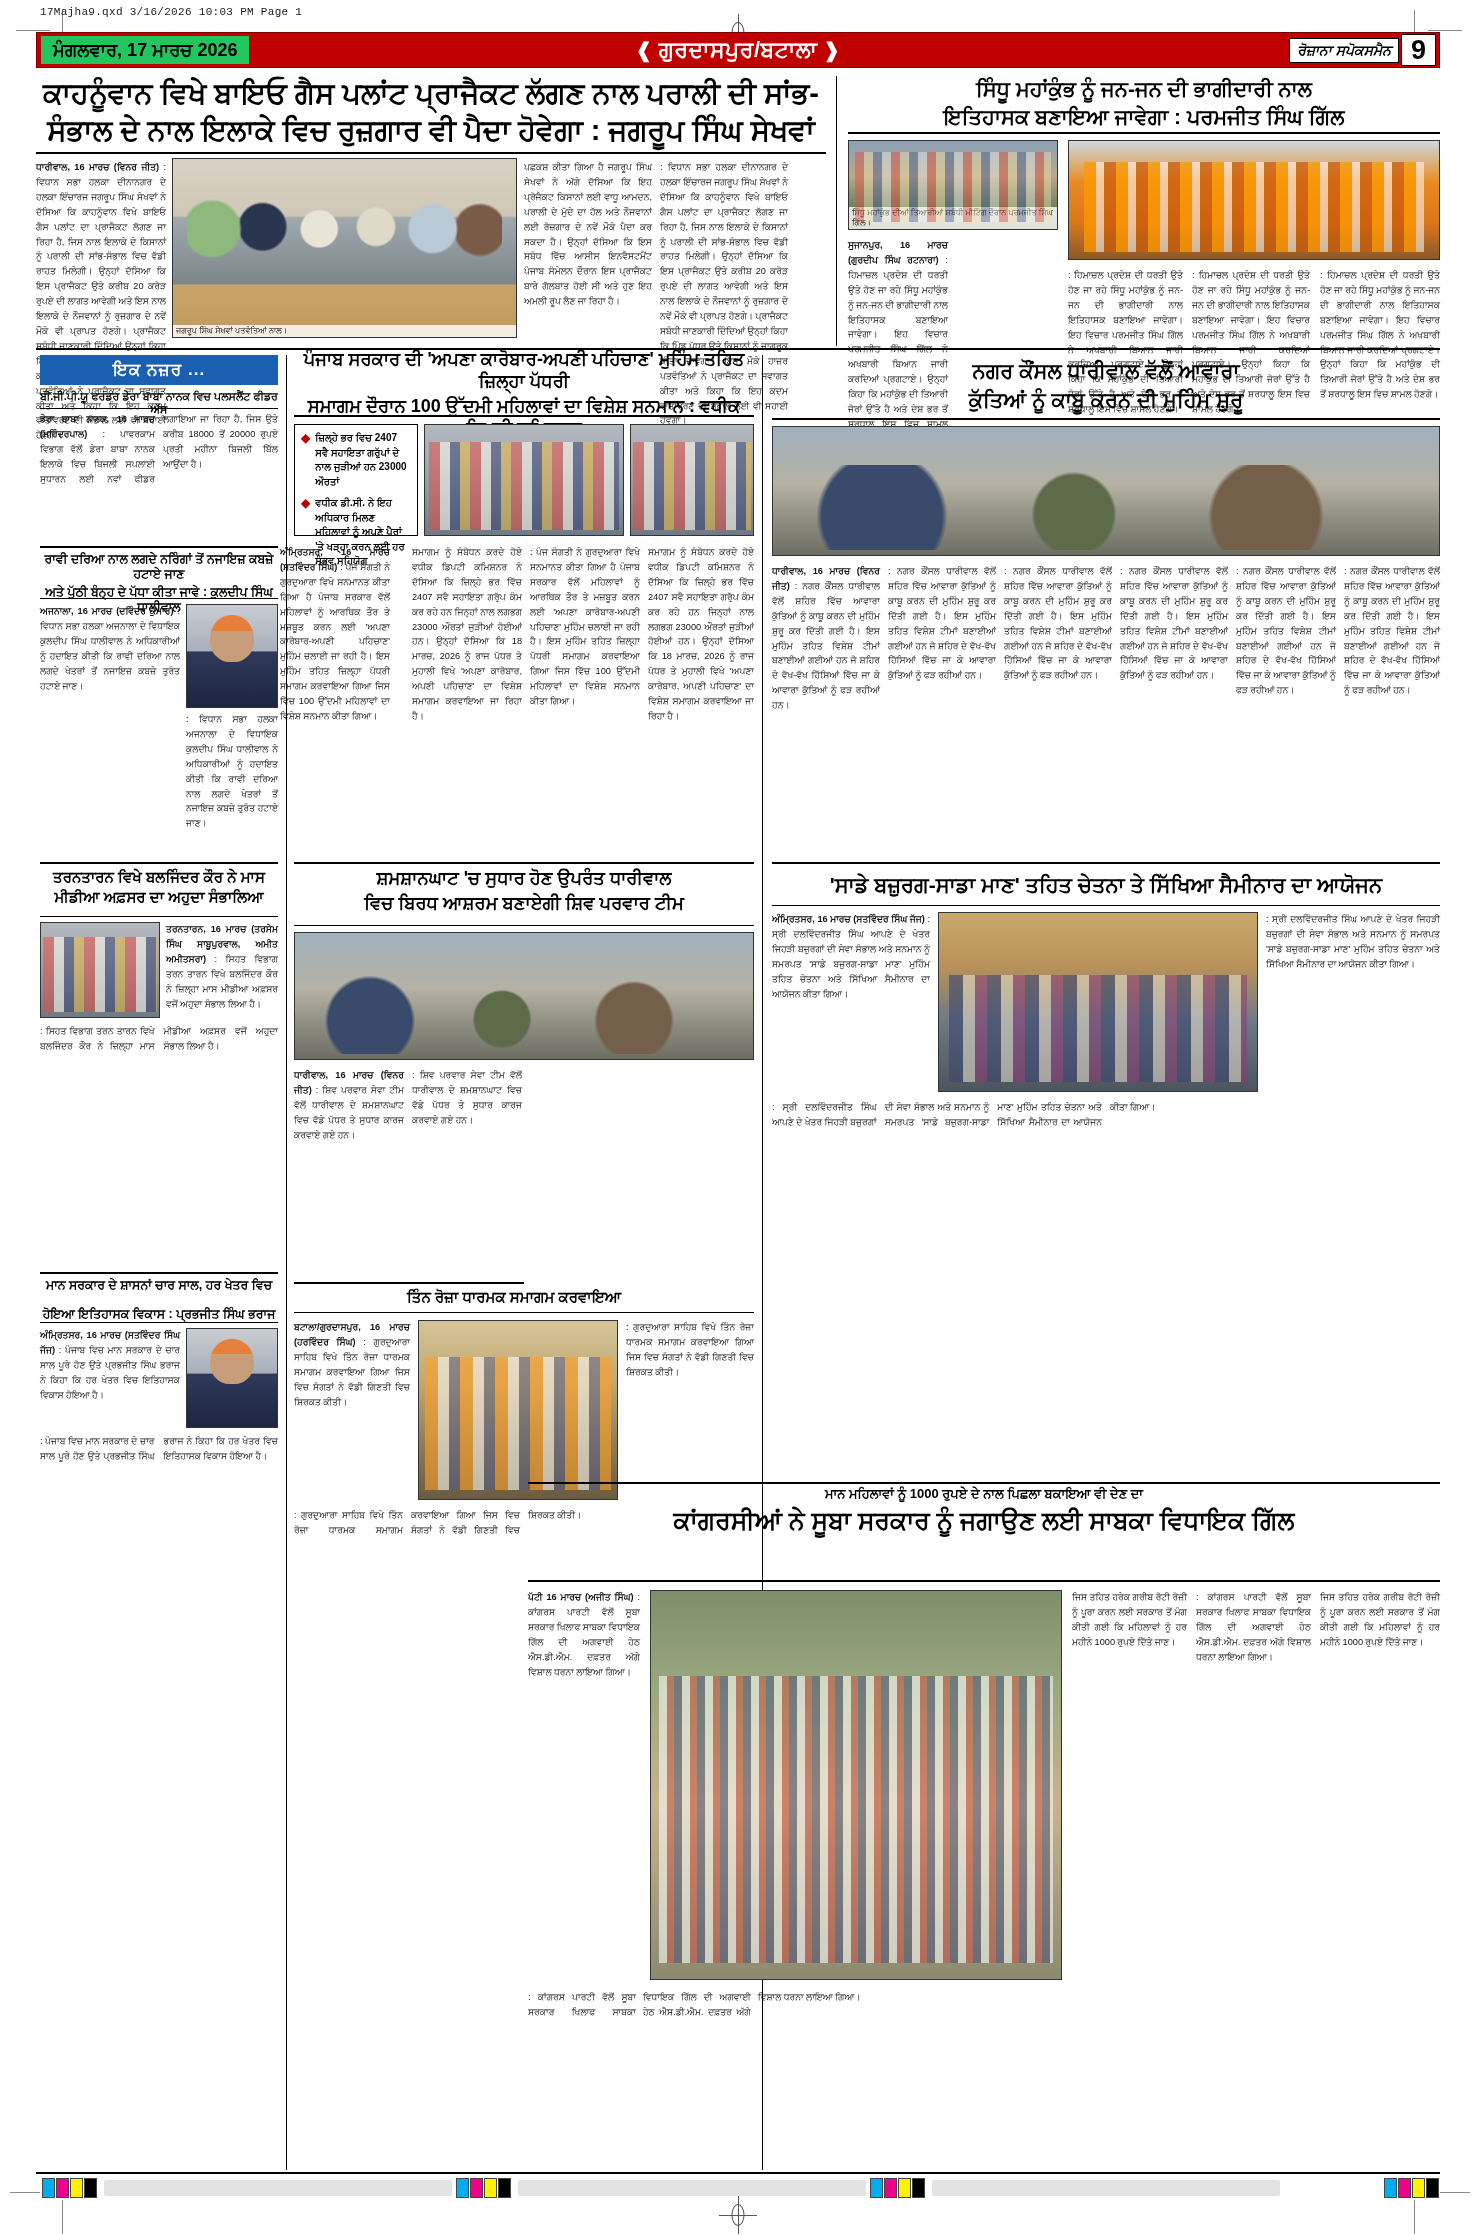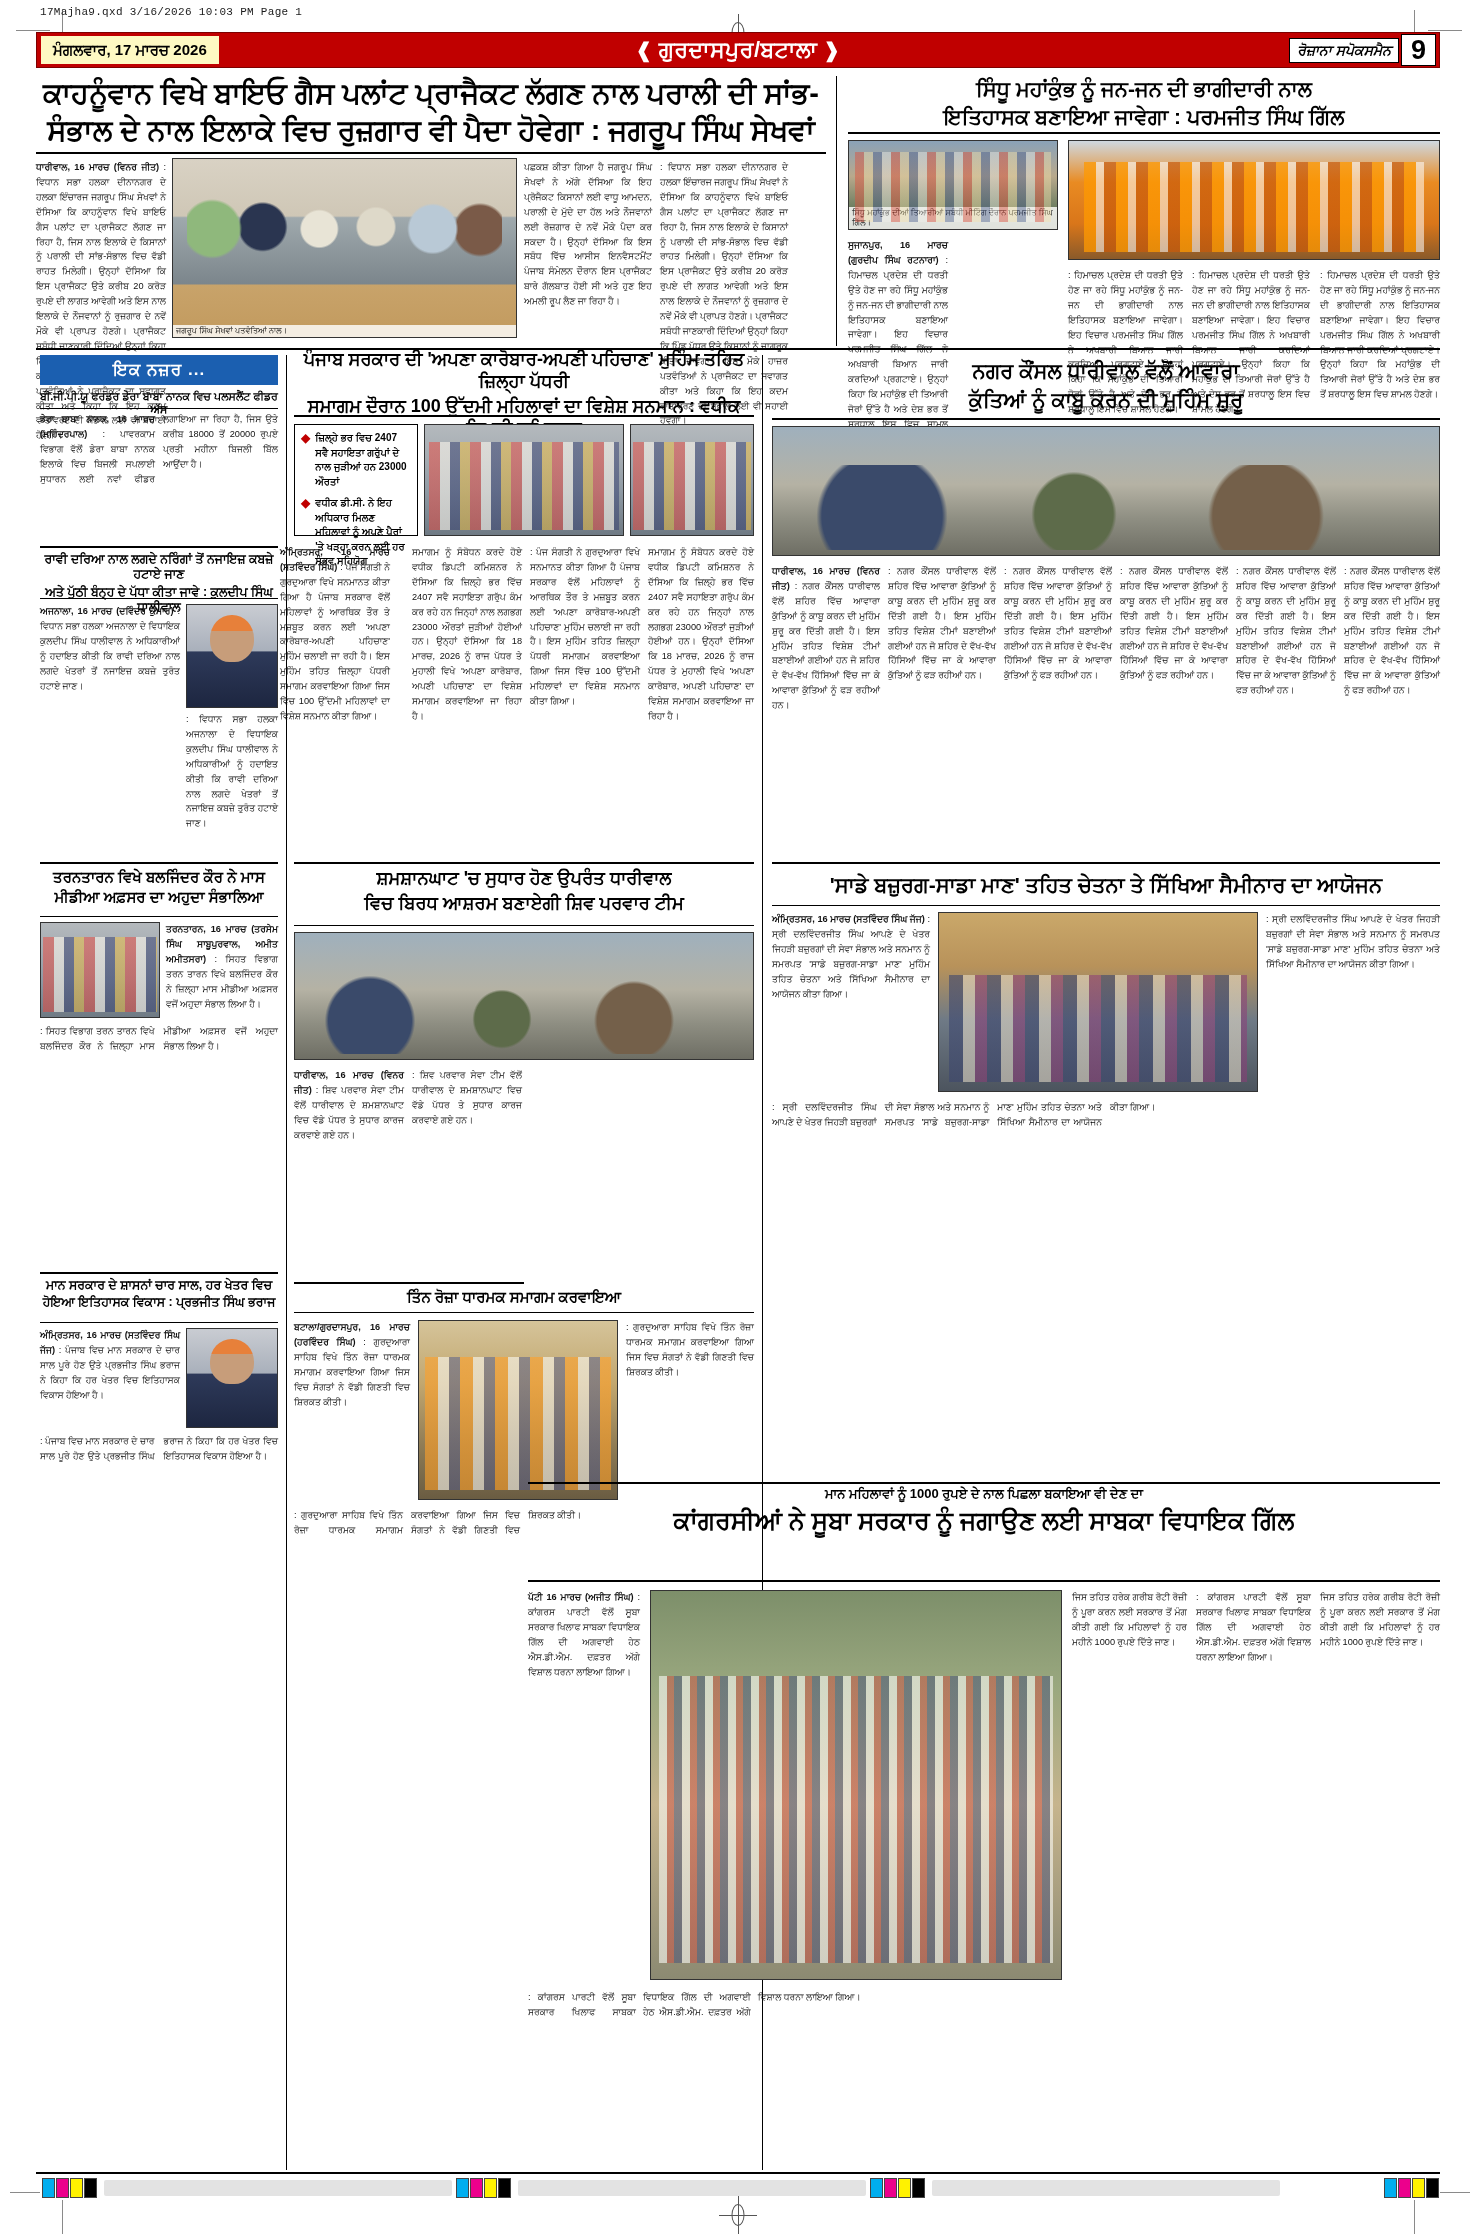--- a/index.html
+++ b/index.html
@@ -25,23 +25,23 @@
   .reg-mark:after  { content:""; position:absolute; top:50%; left:0; height:1px; width:100%; background:#555; }
   .reg-circle { position:absolute; left:50%; top:50%; transform:translate(-50%,-50%); width:13px; height:22px; border:1px solid #555; border-radius:50%; }
 
   
   .masthead {
     position:absolute; left:36px; top:32px; width:1404px; height:36px;
     background:#c00000; border:1px solid #7d0000;
     display:flex; align-items:center;
   }
   .mast-date {
-    background:#fef9c3; color:#000; height:28px; margin-left:4px;
+    background:#22c55e; color:#000; height:28px; margin-left:4px;
     display:flex; align-items:center; padding:0 12px;
-    font-size:15px; font-weight:700;
+    font-size:18px; font-weight:700;
   }
   .mast-center {
     position:absolute; left:50%; transform:translateX(-50%);
     color:#ffffff; font-size:22px; font-weight:800; letter-spacing:.5px;
     display:flex; align-items:center; gap:6px;
   }
   .chev { color:#fff; font-size:20px; }
   .mast-right {
     position:absolute; right:3px; display:flex; align-items:center; height:30px;
   }
@@ -277,21 +277,21 @@
     <span class="dateline">ਤਰਨਤਾਰਨ, 16 ਮਾਰਚ (ਤਰਸੇਮ ਸਿੰਘ ਸਾਬੂਪੁਰਵਾਲ, ਅਮੀਤ ਅਮੀਤਸਰਾ)</span>
     <span>: ਸਿਹਤ ਵਿਭਾਗ ਤਰਨ ਤਾਰਨ ਵਿਖੇ ਬਲਜਿੰਦਰ ਕੌਰ ਨੇ ਜ਼ਿਲ੍ਹਾ ਮਾਸ ਮੀਡੀਆ ਅਫ਼ਸਰ ਵਜੋਂ ਅਹੁਦਾ ਸੰਭਾਲ ਲਿਆ ਹੈ।</span>
   </div>
   <div class="col body-text" style="left:40px;top:1024px;width:238px;height:240px;column-count:2;column-gap:9px;">
     <span>: ਸਿਹਤ ਵਿਭਾਗ ਤਰਨ ਤਾਰਨ ਵਿਖੇ ਬਲਜਿੰਦਰ ਕੌਰ ਨੇ ਜ਼ਿਲ੍ਹਾ ਮਾਸ ਮੀਡੀਆ ਅਫ਼ਸਰ ਵਜੋਂ ਅਹੁਦਾ ਸੰਭਾਲ ਲਿਆ ਹੈ।</span>
   </div>
   <div class="hline" style="left:40px;top:1272px;width:238px;height:2px;background:#000;"></div>
 
   <div class="col" style="left:40px;top:1278px;width:238px;">
     <div class="hl" style="font-size:12.5px;">ਮਾਨ ਸਰਕਾਰ ਦੇ ਸ਼ਾਸਨਾਂ ਚਾਰ ਸਾਲ, ਹਰ ਖੇਤਰ ਵਿਚ</div>
-    <div class="hl" style="font-size:12.5px;margin-top:2px;">ਹੋਇਆ ਇਤਿਹਾਸਕ ਵਿਕਾਸ : ਪ੍ਰਭਜੀਤ ਸਿੰਘ ਭਰਾਜ</div>
+    <div class="hl" style="font-size:12.5px;margin-top:14px;">ਹੋਇਆ ਇਤਿਹਾਸਕ ਵਿਕਾਸ : ਪ੍ਰਭਜੀਤ ਸਿੰਘ ਭਰਾਜ</div>
   </div>
   <div class="hline" style="left:40px;top:1322px;width:238px;"></div>
   <div class="photo ph-portrait" style="left:186px;top:1328px;width:92px;height:100px;"></div>
   <div class="col body-text" style="left:40px;top:1328px;width:140px;height:100px;">
     <span class="dateline">ਅੰਮ੍ਰਿਤਸਰ, 16 ਮਾਰਚ (ਸਤਵਿੰਦਰ ਸਿੰਘ ਜੱਜ)</span>
     <span>: ਪੰਜਾਬ ਵਿਚ ਮਾਨ ਸਰਕਾਰ ਦੇ ਚਾਰ ਸਾਲ ਪੂਰੇ ਹੋਣ ਉਤੇ ਪ੍ਰਭਜੀਤ ਸਿੰਘ ਭਰਾਜ ਨੇ ਕਿਹਾ ਕਿ ਹਰ ਖੇਤਰ ਵਿਚ ਇਤਿਹਾਸਕ ਵਿਕਾਸ ਹੋਇਆ ਹੈ।</span>
   </div>
   <div class="col body-text" style="left:40px;top:1434px;width:238px;height:735px;column-count:2;column-gap:9px;">
     <span>: ਪੰਜਾਬ ਵਿਚ ਮਾਨ ਸਰਕਾਰ ਦੇ ਚਾਰ ਸਾਲ ਪੂਰੇ ਹੋਣ ਉਤੇ ਪ੍ਰਭਜੀਤ ਸਿੰਘ ਭਰਾਜ ਨੇ ਕਿਹਾ ਕਿ ਹਰ ਖੇਤਰ ਵਿਚ ਇਤਿਹਾਸਕ ਵਿਕਾਸ ਹੋਇਆ ਹੈ।</span>
   </div>

